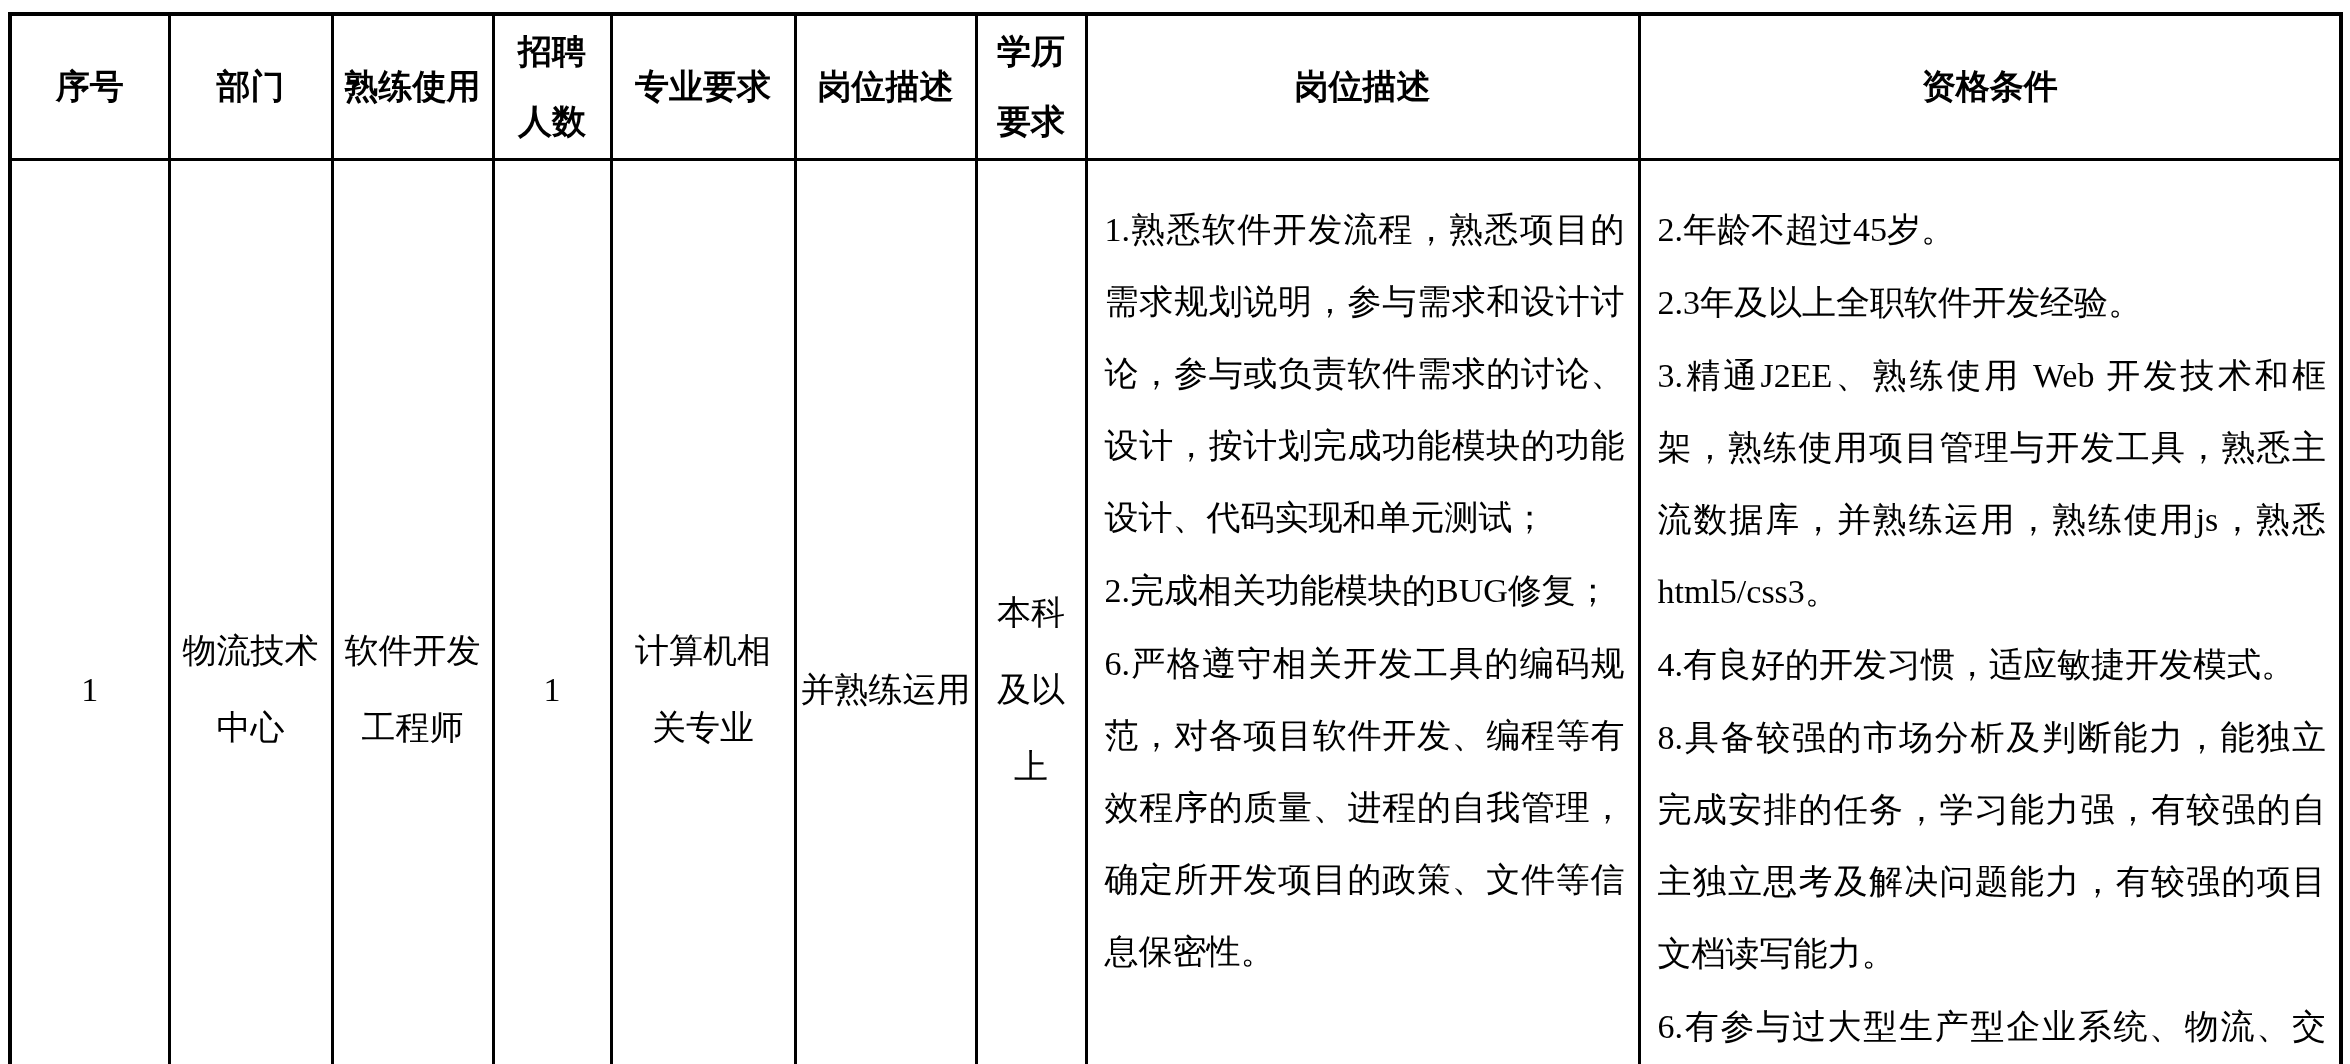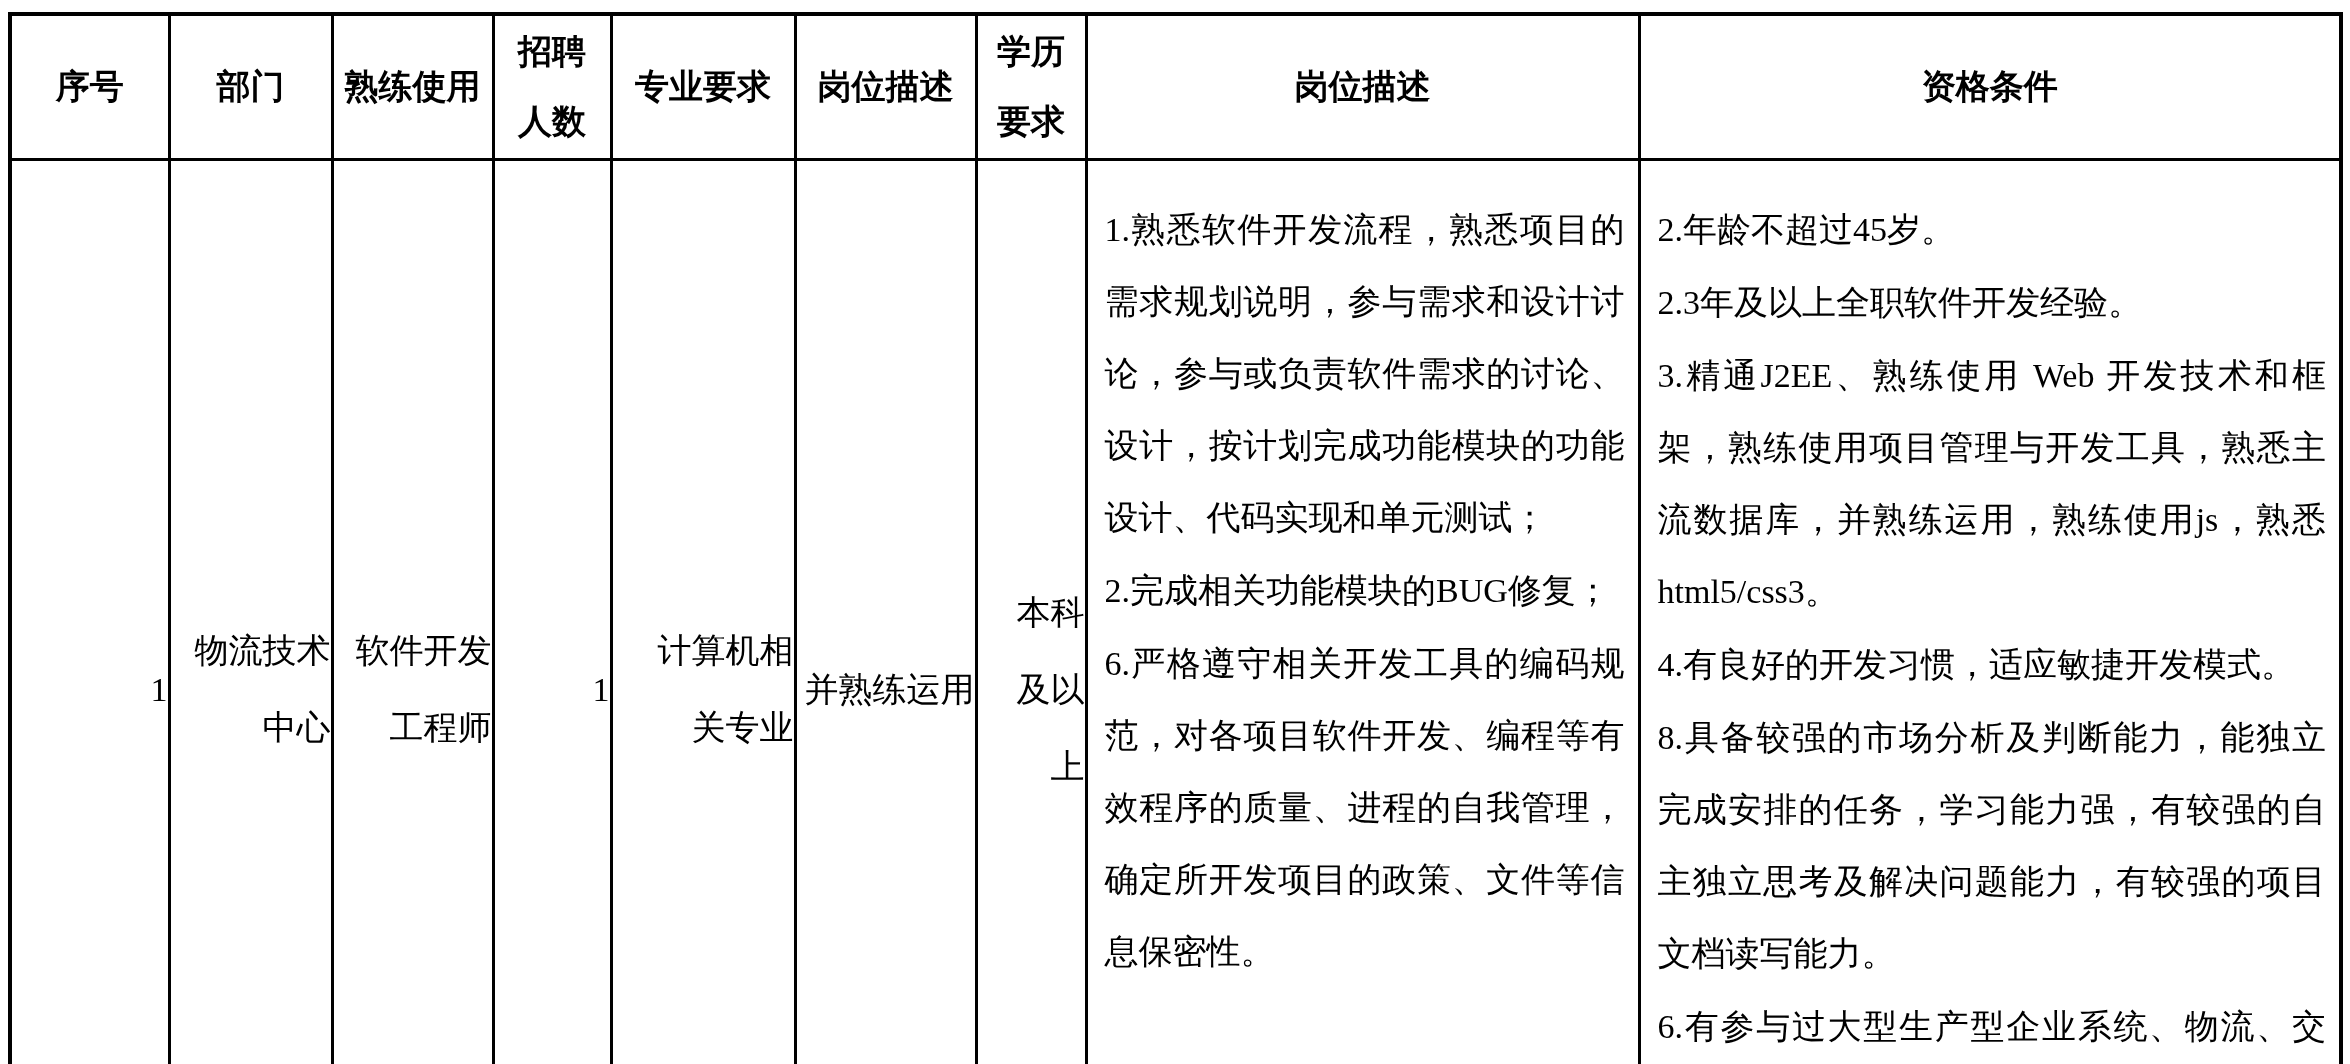--- a/index.html
+++ b/index.html
@@ -35,21 +35,21 @@
     vertical-align: middle;
   }
   .job-table th .line { line-height: 70px; }
 
   
   td.center-cell {
     font-size: 34px;
     text-align: center;
     vertical-align: middle;
   }
-  td.center-cell .line { line-height: 77px; text-align: right; }
+  td.center-cell .line { line-height: 77px; }
 
   
   td.para-cell {
     font-size: 34px;
     vertical-align: top;
     padding: 32px 12px 10px 16px;
   }
   td.para-cell .para {
     margin: 1px;
     line-height: 72px;

